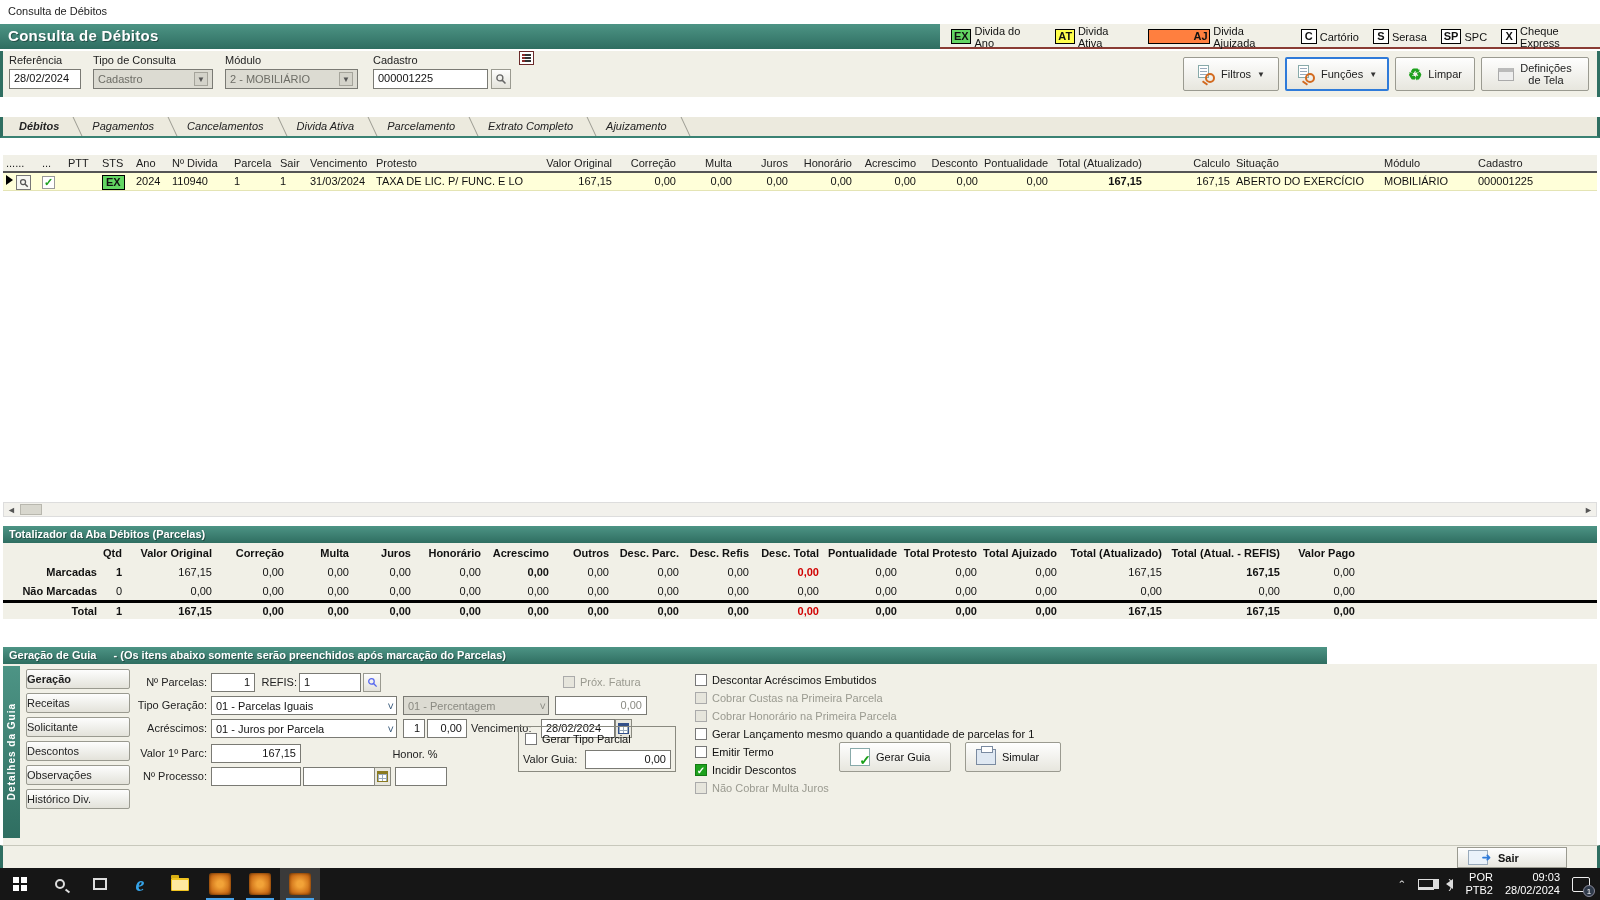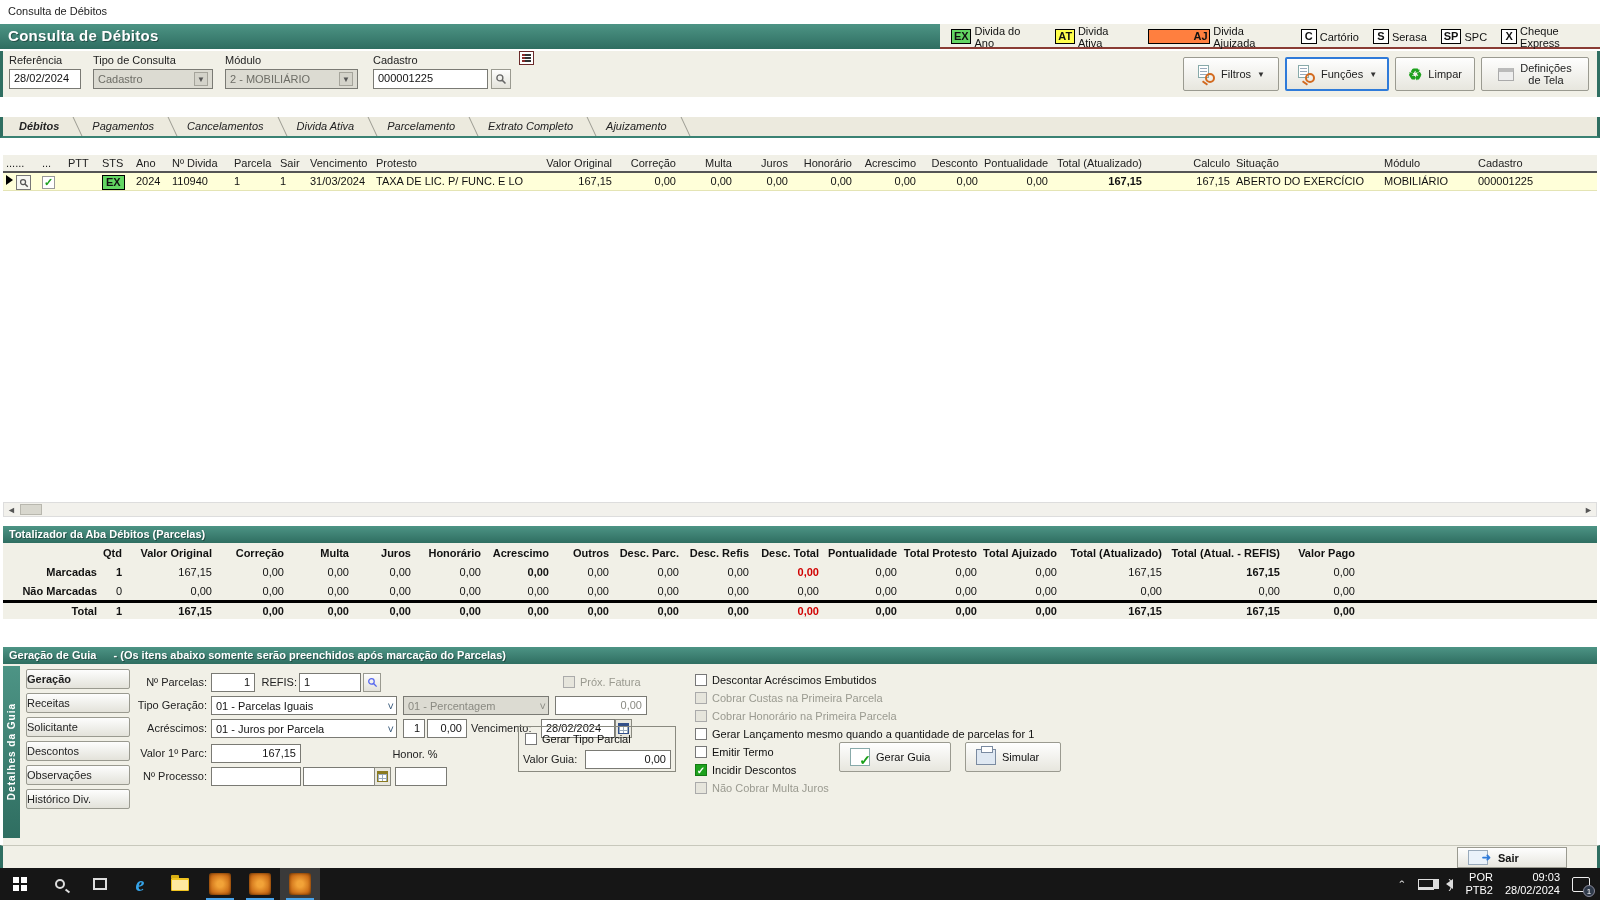--- a/index.html
+++ b/index.html
@@ -410,21 +410,21 @@
         <div class="tcell redv" style="width: 70px;">0,00</div>
         <div class="tcell" style="width: 78px;">0,00</div>
         <div class="tcell" style="width: 80px;">0,00</div>
         <div class="tcell" style="width: 80px;">0,00</div>
         <div class="tcell" style="width: 105px;">167,15</div>
         <div class="tcell boldv" style="width: 118px;">167,15</div>
         <div class="tcell" style="width: 75px;">0,00</div>
       </div>
     </div>
 
-  <div class="secbar tealbar" style="left:3px;top:647px;width:1594px;">
+  <div class="secbar tealbar" style="left:3px;top:647px;width:1324px;">
     <span>Geração de Guia</span>
     <span style="margin-left:14px;">-   (Os itens abaixo somente serão preenchidos após marcação do Parcelas)</span>
   </div>
 
   <div class="gpanel">
     <div class="vstrip">
       <span class="vlabel">Detalhes da Guia</span>
     </div>
     <div class="sidebtns" id="side-btns">
         <div class="sidebtn active">Geração</div>

